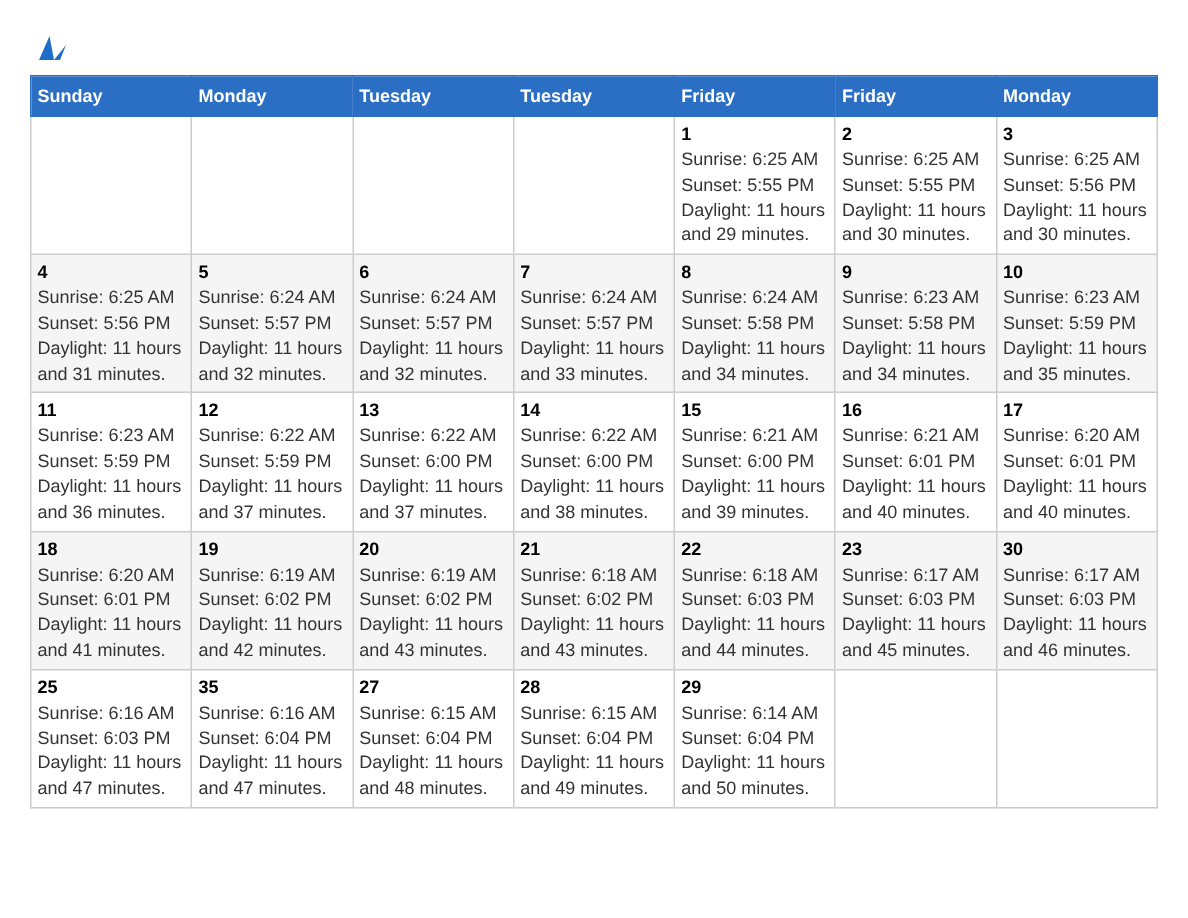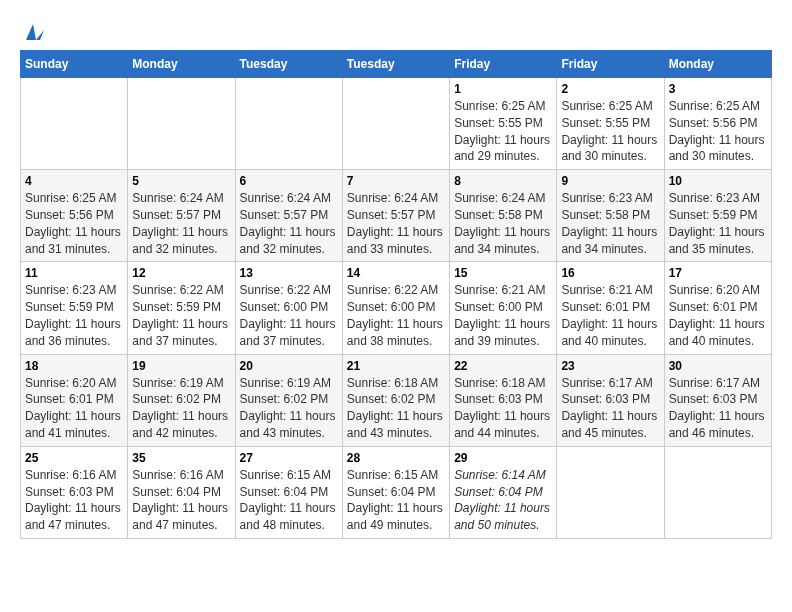--- a/index.html
+++ b/index.html
@@ -288,21 +288,21 @@
 Daylight: 11 hours and 48 minutes.</div>
         </td>
         <td>
           <span class="day-number">28</span>
           <div class="day-info" style="white-space: pre-line;">Sunrise: 6:15 AM
 Sunset: 6:04 PM
 Daylight: 11 hours and 49 minutes.</div>
         </td>
         <td>
           <span class="day-number">29</span>
-          <div class="day-info" style="white-space: pre-line; font-style: italic;">Sunrise: 6:14 AM
+          <div class="day-info" style="white-space: pre-line;">Sunrise: 6:14 AM
 Sunset: 6:04 PM
 Daylight: 11 hours and 50 minutes.</div>
         </td>
         <td class="empty-cell"></td>
         <td class="empty-cell"></td>
       </tr>
     </tbody>
 </table>
 
 </body></html>

